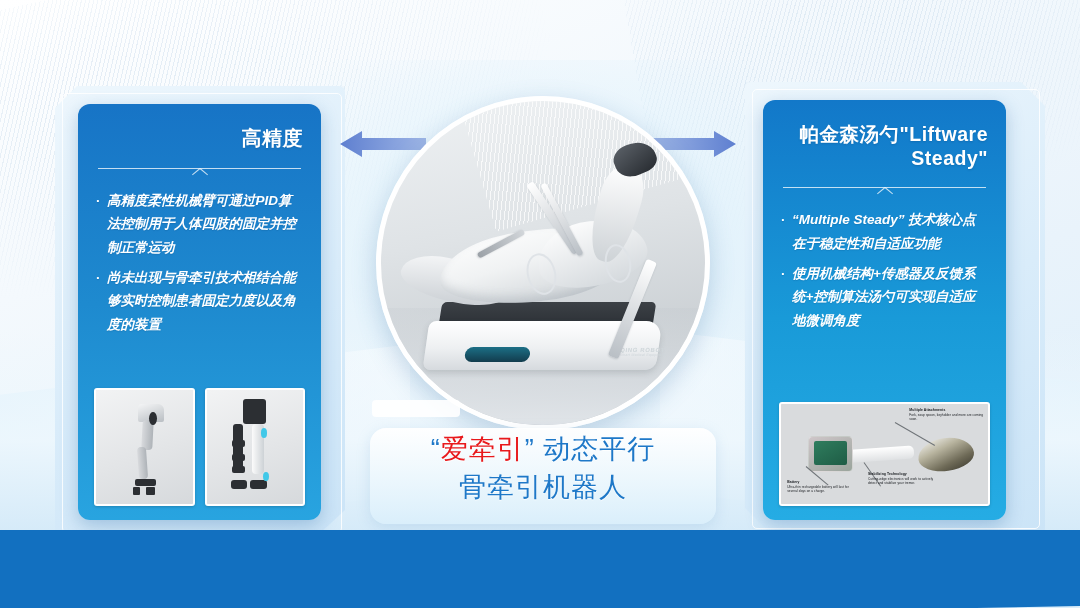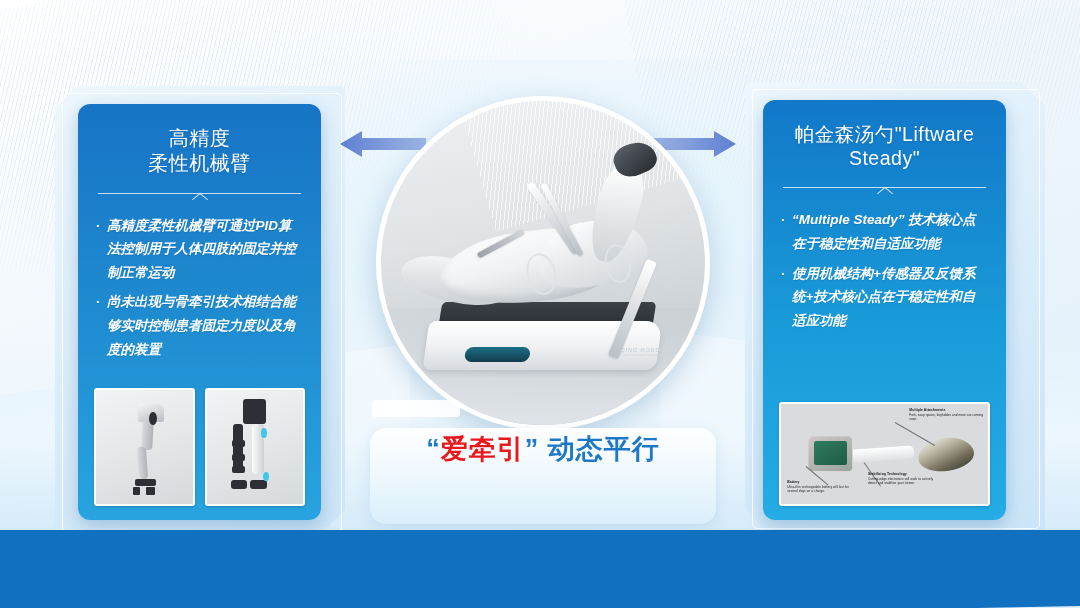--- a/index.html
+++ b/index.html
@@ -132,22 +132,22 @@
   }
   .card.left {
     left:78px; top:104px; width:243px; height:416px;
     background:linear-gradient(180deg,#1774C6 0%, #1E8ACF 48%, #28A4E0 100%);
   }
   .card.right {
     left:763px; top:100px; width:243px; height:420px;
     background:linear-gradient(180deg,#1278C9 0%, #199AD8 52%, #25ACE4 100%);
   }
   .card-title {
-    font-weight:normal;
-    text-align:center;
+    font-weight:bold;
+    text-align:right;
     line-height:1.24;
     font-size:20px;
     letter-spacing:.5px;
     text-shadow:0 1px 2px rgba(0,60,110,.25);
     padding:4px 2px 0;
   }
   .card.right .card-title { font-size:19.5px; }
 
   .divider {
     position:relative;
@@ -384,21 +384,21 @@
     width:346px; height:96px;
     border-radius:16px;
     background:linear-gradient(180deg, rgba(255,255,255,.96) 0%, rgba(236,247,253,.95) 55%, rgba(218,239,251,.92) 100%);
     box-shadow:0 4px 14px rgba(120,170,210,.22);
   }
   .caption {
     position:absolute;
     left:370px; top:430px;
     width:346px;
     text-align:center;
-    font-weight:bold;
+    font-weight:normal;
     font-size:27px;
     line-height:1.42;
     color:#1E78C8;
     text-shadow:0 1px 1px rgba(255,255,255,.9);
     letter-spacing:1px;
   }
   .caption .red { color:#E8191C; }
   .caption .q   { color:#1E78C8; }
   .caption .l2  { display:block; }
 
@@ -423,21 +423,20 @@
   <div class="bg-soft-2"></div>
 
   <div class="bevel left"></div>
   <div class="bevel-line left"></div>
   <div class="bevel right"></div>
   <div class="bevel-line right"></div>
 
   <div class="card left">
     <div class="card-title">
       <div>高精度</div>
-      <div>柔性机械臂</div>
     </div>
 
     <div class="divider">
       <div class="bar"></div>
         <div class="notch"></div>
     </div>
 
     <div class="bullets">
       <div class="bullet">
         <span class="dot">·</span>
@@ -520,41 +519,42 @@
     <div class="rod r4"></div>
     <div class="cuff c1"></div>
     <div class="cuff c2"></div>
   </div>
 
   <div class="pill"></div>
 
   <div class="caption-panel"></div>
   <div class="caption">
     <span class="q">“</span><span class="red">爱牵引</span><span class="q">”</span><span> 动态平行</span>
+    <span class="l2">骨牵引机器人</span>
   </div>
 
   <div class="card right">
     <div class="card-title">
       <div>帕金森汤勺"Liftware</div>
       <div>Steady"</div>
     </div>
 
     <div class="divider">
       <div class="bar"></div>
         <div class="notch"></div>
     </div>
 
     <div class="bullets">
       <div class="bullet">
         <span class="dot">·</span>
         <span class="txt">“Multiple Steady” 技术核心点在于稳定性和自适应功能</span>
       </div>
       <div class="bullet">
         <span class="dot">·</span>
-        <span class="txt">使用机械结构+传感器及反馈系统+技术核心点在于稳定性和自适应功能</span>
+        <span class="txt">使用机械结构+传感器及反馈系统+控制算法汤勺可实现自适应地微调角度</span>
       </div>
     </div>
 
     <div class="thumb-row">
       <div class="thumb single">
         <div class="spoon-wrap"></div>
         <div class="spoon-handle"></div>
         <div class="spoon-body"></div>
         <div class="spoon-chip"></div>
         <div class="spoon-bowl"></div>

